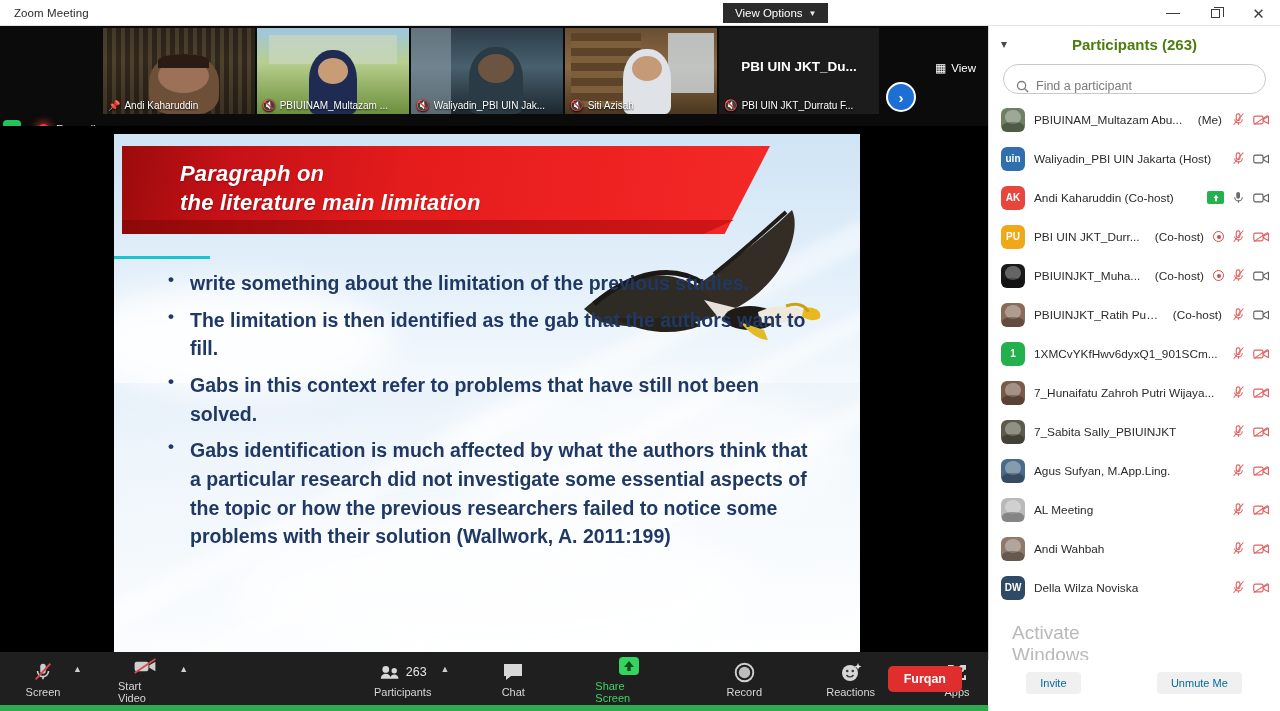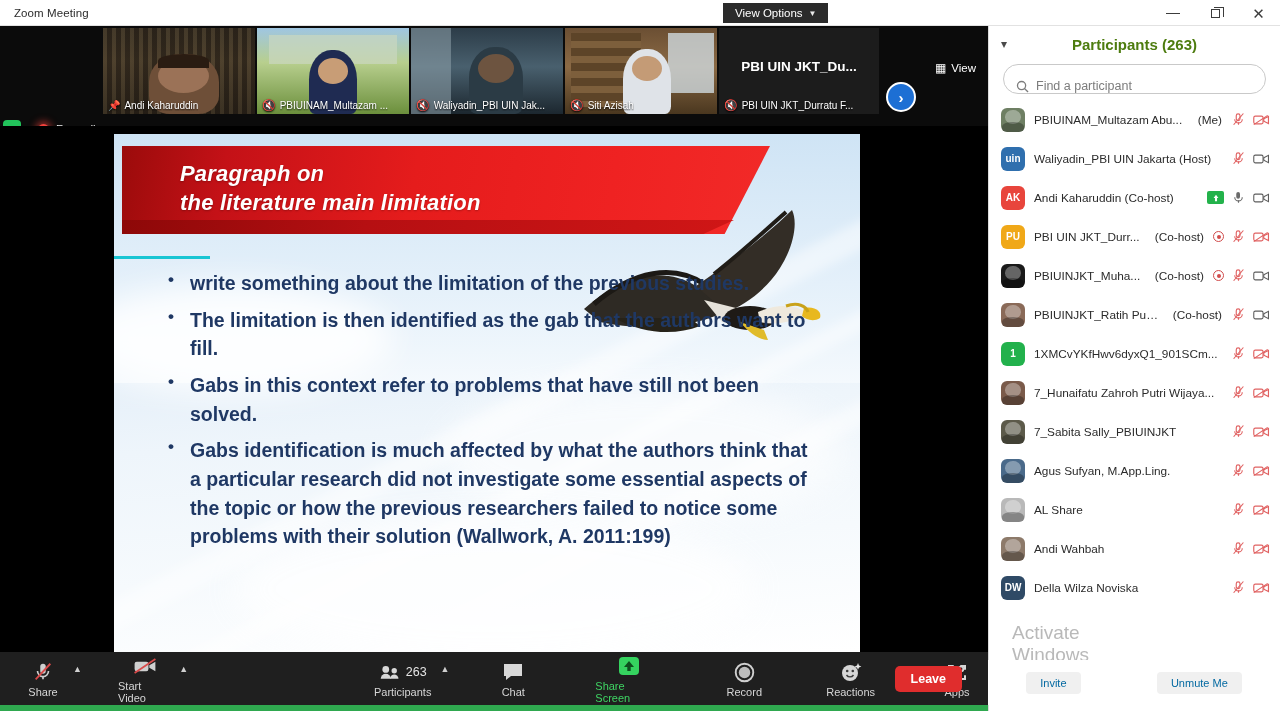--- a/index.html
+++ b/index.html
@@ -472,21 +472,21 @@
 
       <div class="tb-item">
         <div class="tb-icon">
           <svg width="22" height="22" viewBox="0 0 24 24">
             <rect x="9" y="3" width="6" height="11" rx="3" fill="#cfcfcf"></rect>
             <path d="M6 11 a6 6 0 0 0 12 0" fill="none" stroke="#cfcfcf" stroke-width="1.8"></path>
             <line x1="12" y1="17" x2="12" y2="20" stroke="#cfcfcf" stroke-width="1.8"></line>
             <line x1="4" y1="20" x2="20" y2="3" stroke="#d94a4a" stroke-width="2"></line>
           </svg>
         </div>
-        <span class="tb-label">Share</span>
+        <span class="tb-label">Screen</span>
         <span class="tb-caret">▲</span>
       </div>
 
       <div class="tb-item" style="margin-left:14px;">
         <div class="tb-icon">
           <svg width="26" height="22" viewBox="0 0 30 22">
             <rect x="3" y="6" width="16" height="11" rx="2.5" fill="#cfcfcf"></rect>
             <path d="M20 10 L27 6 L27 17 L20 13 Z" fill="#cfcfcf"></path>
             <line x1="3" y1="19" x2="27" y2="3" stroke="#d94a4a" stroke-width="2"></line>
           </svg>
@@ -562,21 +562,21 @@
             <path d="M3 14 v3 h4" fill="none" stroke="#d6d6d6" stroke-width="2" stroke-linecap="round"></path>
             <path d="M19 14 v3 h-4" fill="none" stroke="#d6d6d6" stroke-width="2" stroke-linecap="round"></path>
             <circle cx="15" cy="7" r="2.3" fill="none" stroke="#d6d6d6" stroke-width="1.8"></circle>
           </svg>
         </div>
         <span class="tb-label">Apps</span>
       </div>
     </div>
 
     <div class="leave-btn">
-      <span>Leave</span>
+      <span>Furqan</span>
     </div>
   </div>
 
   <div class="greenline-full"></div>
 
   <div class="panel">
 
     <div class="panel-head">
       <span class="panel-chevron">▾</span>
       <span class="panel-title">Participants (263)</span>
@@ -789,21 +789,21 @@
               <path d="M14 6 L20 2.8 L20 12.2 L14 9 Z" fill="none" stroke="#e06161" stroke-width="1.5"></path>
               <line x1="1" y1="13.5" x2="19" y2="1.5" stroke="#e06161" stroke-width="1.5"></line>
             </svg>
           </span>
         </div>
         <div class="prow">
           <div class="avatar" style="background: rgb(185, 185, 185);">
             <span style="position:absolute;left:18%;top:12%;width:64%;height:56%;border-radius:50%;background:rgba(255,255,255,.33)"></span>
             <span style="position:absolute;left:6%;bottom:0;width:88%;height:38%;border-radius:50% 50% 0 0;background:rgba(0,0,0,.28)"></span>
           </div>
-          <span class="pname">AL Share</span>
+          <span class="pname">AL Meeting</span>
           <span class="picons">
             <svg width="15" height="15" viewBox="0 0 20 20">
               <rect x="7" y="2.5" width="5" height="9" rx="2.5" fill="none" stroke="#e06161" stroke-width="1.5"></rect>
               <path d="M5 9.5 a5 5 0 0 0 10 0" fill="none" stroke="#e06161" stroke-width="1.5"></path>
               <line x1="10" y1="14" x2="10" y2="17" stroke="#e06161" stroke-width="1.5"></line>
               <line x1="3.5" y1="17" x2="16.5" y2="2" stroke="#e06161" stroke-width="1.5"></line>
             </svg>
             <svg width="17" height="14" viewBox="0 0 22 15">
               <rect x="1" y="2.5" width="12" height="10" rx="2" fill="none" stroke="#e06161" stroke-width="1.5"></rect>
               <path d="M14 6 L20 2.8 L20 12.2 L14 9 Z" fill="none" stroke="#e06161" stroke-width="1.5"></path>

